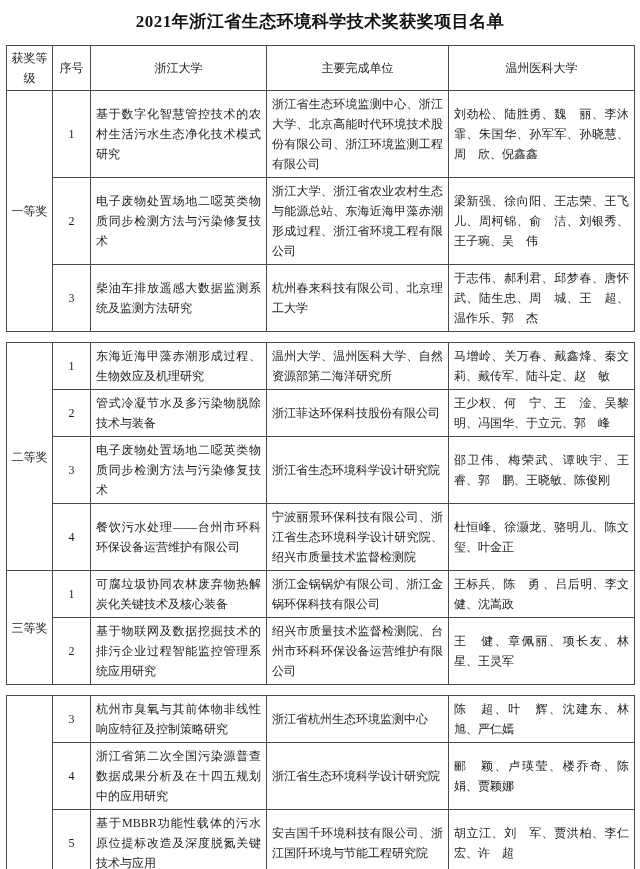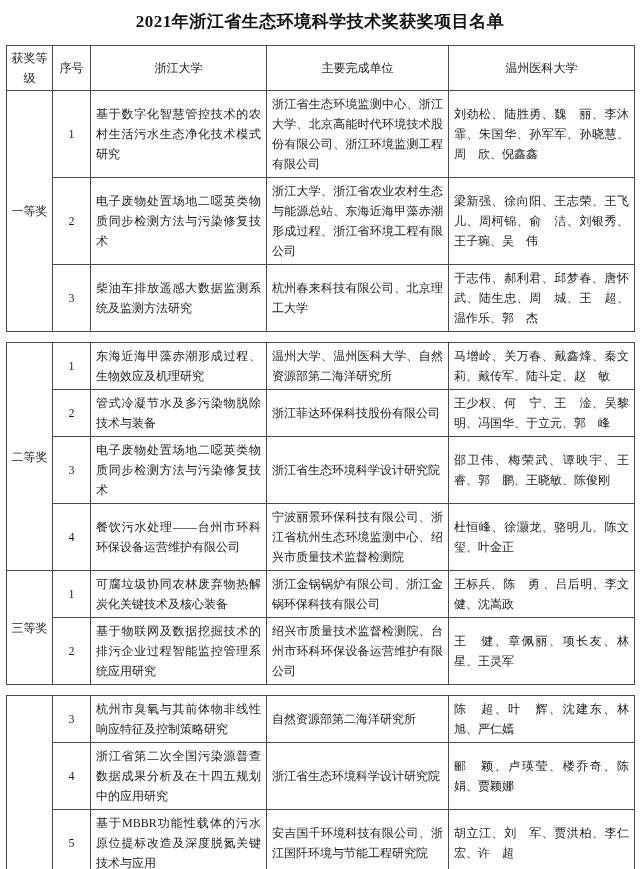--- a/index.html
+++ b/index.html
@@ -133,21 +133,21 @@
       </tr>
       <tr>
         <td class="no">3</td>
         <td class="proj">电子废物处置场地二噁英类物质同步检测方法与污染修复技术</td>
         <td class="units">浙江省生态环境科学设计研究院</td>
         <td class="people">邵卫伟、梅荣武、谭映宇、王　睿、郭　鹏、王晓敏、陈俊刚</td>
       </tr>
       <tr>
         <td class="no">4</td>
         <td class="proj">餐饮污水处理——台州市环科环保设备运营维护有限公司</td>
-        <td class="units">宁波丽景环保科技有限公司、浙江省杭州生态环境监测中心、绍兴市质量技术监督检测院</td>
+        <td class="units">宁波丽景环保科技有限公司、浙江省生态环境科学设计研究院、绍兴市质量技术监督检测院</td>
         <td class="people">杜恒峰、徐灏龙、骆明儿、陈文玺、叶金正</td>
       </tr>
       <tr>
         <td class="level" rowspan="2">三等奖</td>
         <td class="no">1</td>
         <td class="proj">可腐垃圾协同农林废弃物热解炭化关键技术及核心装备</td>
         <td class="units">浙江金锅锅炉有限公司、浙江金锅环保科技有限公司</td>
         <td class="people">王标兵、陈　勇 、吕后明、李文健、沈嵩政</td>
       </tr>
       <tr>
@@ -165,21 +165,21 @@
         <col class="c-no">
         <col class="c-proj">
         <col class="c-units">
         <col class="c-people">
     </colgroup>
     <tbody>
       <tr>
         <td class="level" rowspan="6"></td>
         <td class="no">3</td>
         <td class="proj">杭州市臭氧与其前体物非线性响应特征及控制策略研究</td>
-        <td class="units">自然资源部第二海洋研究所</td>
+        <td class="units">浙江省杭州生态环境监测中心</td>
         <td class="people">陈　超、叶　辉、沈建东、林　旭、严仁嫣</td>
       </tr>
       <tr>
         <td class="no">4</td>
         <td class="proj">浙江省第二次全国污染源普查数据成果分析及在十四五规划中的应用研究</td>
         <td class="units">浙江省生态环境科学设计研究院</td>
         <td class="people">郦　颖、卢瑛莹、楼乔奇、陈　娟、贾颖娜</td>
       </tr>
       <tr>
         <td class="no">5</td>

